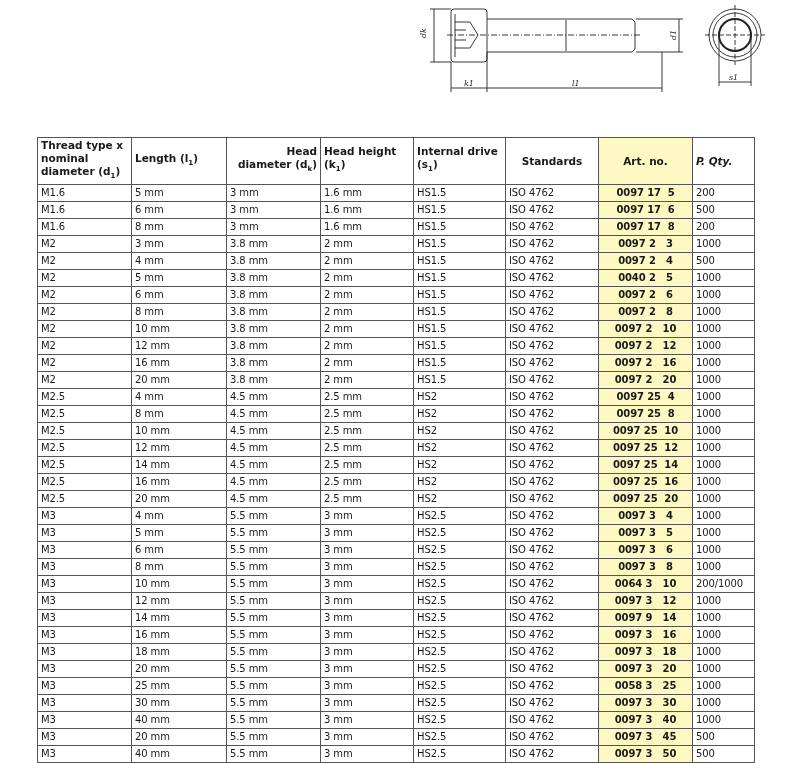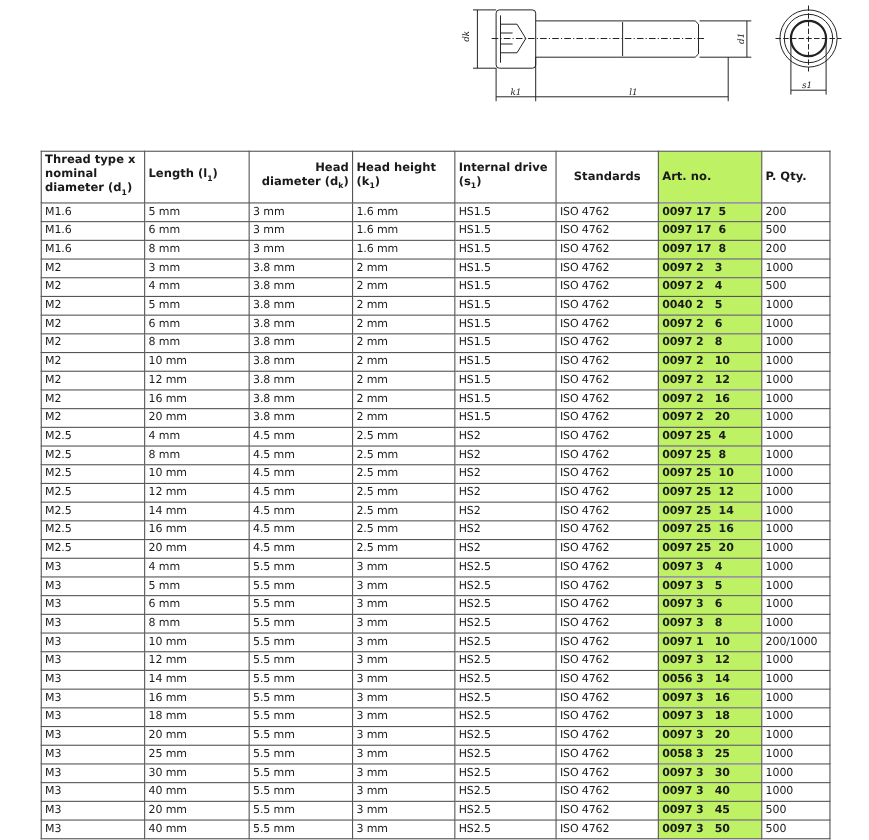--- a/index.html
+++ b/index.html
@@ -2,21 +2,21 @@
 <html><head>
 <meta charset="utf-8">
 <style>
   html, body { margin:0; padding:0; background:#ffffff; }
   body { width:790px; height:764px; position:relative; overflow:hidden; font-family:"DejaVu Sans", sans-serif; color:#1a1a1a; }
   .drawing { position:absolute; left:400px; top:0; width:390px; height:100px; }
   table.spec { position:absolute; left:37px; top:137px; border-collapse:collapse; table-layout:fixed; width:717px; }
   table.spec th, table.spec td { border:1px solid #555; padding:0 3px; font-size:10px; text-align:left; white-space:nowrap; overflow:hidden; }
   table.spec th { font-weight:bold; font-size:10.5px; line-height:13px; height:46px; vertical-align:middle; }
   table.spec td { height:16px; line-height:16px; letter-spacing:-0.1px; }
-  table.spec th.art, table.spec td.art { background:#bef264; }
+  table.spec th.art, table.spec td.art { background:#fef9c3;text-align:center; }
   table.spec td.art { font-weight:bold; white-space:pre; }
   sub { font-size:7px; }
 </style>
 </head>
 <body>
 
 <svg class="drawing" viewBox="0 0 390 100" width="390" height="100">
   <g stroke="#222" stroke-width="0.9" fill="none">
 
     <rect x="51" y="9" width="36" height="53" rx="3"></rect>
@@ -78,21 +78,21 @@
   </colgroup>
   <thead>
     <tr id="hdr">
         <th style="white-space: normal;"><span>Thread type x nominal diameter (d</span><sub>1</sub><span>)</span></th>
         <th style="white-space: normal; margin-left: 12px;"><span>Length (l</span><sub>1</sub><span>)</span></th>
         <th style="white-space: normal; text-align: right;"><span>Head diameter (d</span><sub>k</sub><span>)</span></th>
         <th style="white-space: normal;"><span>Head height (k</span><sub>1</sub><span>)</span></th>
         <th style="white-space: normal;"><span>Internal drive (s</span><sub>1</sub><span>)</span></th>
         <th style="white-space: normal; text-align: center;"><span>Standards</span></th>
         <th class="art" style="white-space: normal;"><span>Art. no.</span></th>
-        <th style="white-space: normal;"><span>P. Qty.</span></th>
+        <th style="white-space: normal; font-style: italic;"><span>P. Qty.</span></th>
       </tr>
   </thead>
   <tbody id="tbody">
       <tr>
         <td>M1.6</td>
         <td>5 mm</td>
         <td>3 mm</td>
         <td>1.6 mm</td>
         <td>HS1.5</td>
         <td>ISO 4762</td>
@@ -319,41 +319,41 @@
         <td class="art">0097 3   8</td>
         <td>1000</td>
       </tr>
       <tr>
         <td>M3</td>
         <td>10 mm</td>
         <td>5.5 mm</td>
         <td>3 mm</td>
         <td>HS2.5</td>
         <td>ISO 4762</td>
-        <td class="art">0097 1   10</td>
+        <td class="art">0064 3   10</td>
         <td>200/1000</td>
       </tr>
       <tr>
         <td>M3</td>
         <td>12 mm</td>
         <td>5.5 mm</td>
         <td>3 mm</td>
         <td>HS2.5</td>
         <td>ISO 4762</td>
         <td class="art">0097 3   12</td>
         <td>1000</td>
       </tr>
       <tr>
         <td>M3</td>
         <td>14 mm</td>
         <td>5.5 mm</td>
         <td>3 mm</td>
         <td>HS2.5</td>
         <td>ISO 4762</td>
-        <td class="art">0056 3   14</td>
+        <td class="art">0097 9   14</td>
         <td>1000</td>
       </tr>
       <tr>
         <td>M3</td>
         <td>16 mm</td>
         <td>5.5 mm</td>
         <td>3 mm</td>
         <td>HS2.5</td>
         <td>ISO 4762</td>
         <td class="art">0097 3   16</td>

